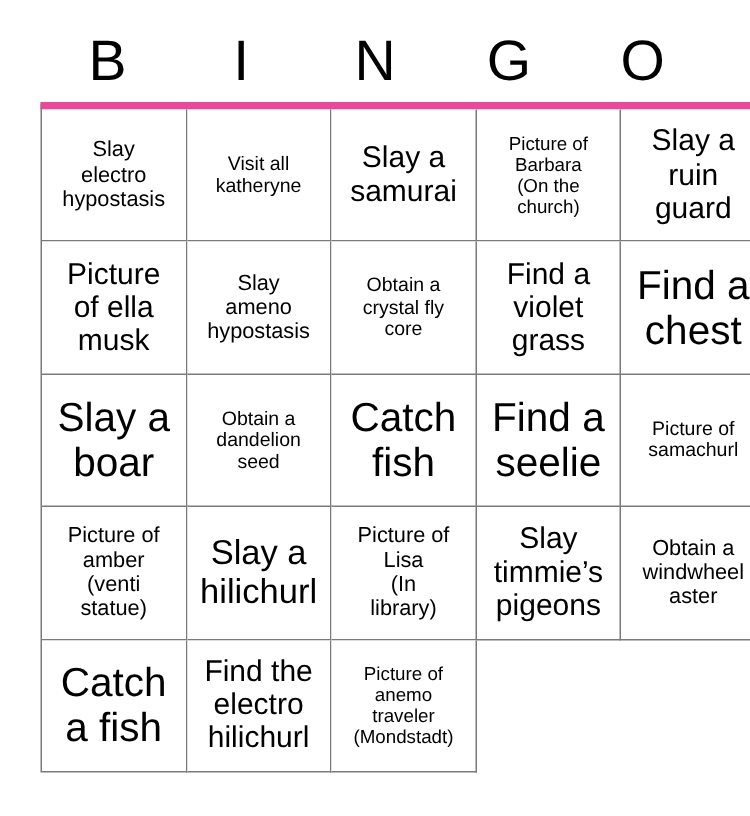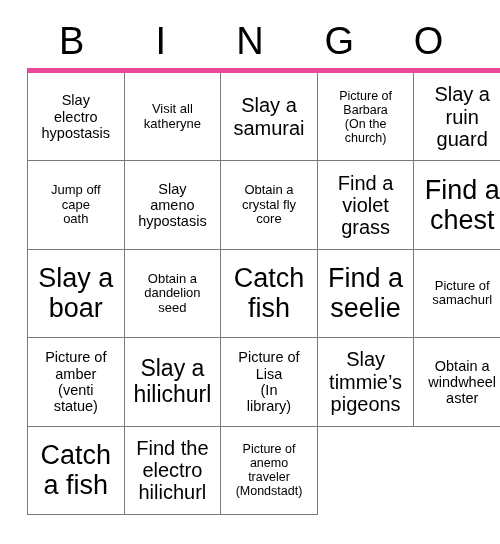--- a/index.html
+++ b/index.html
@@ -121,23 +121,23 @@
 Barbara
 (On the
 church)</span>
       </div>
       <div class="cell">
         <span class="cell-text fs-l">Slay a
 ruin
 guard</span>
       </div>
       <div class="cell">
-        <span class="cell-text fs-m">Jump off
-cape
-oath</span>
+        <span class="cell-text fs-l">Picture
+of ella
+musk</span>
       </div>
       <div class="cell">
         <span class="cell-text fs-s">Slay
 ameno
 hypostasis</span>
       </div>
       <div class="cell">
         <span class="cell-text fs-m">Obtain a
 crystal fly
 core</span>

